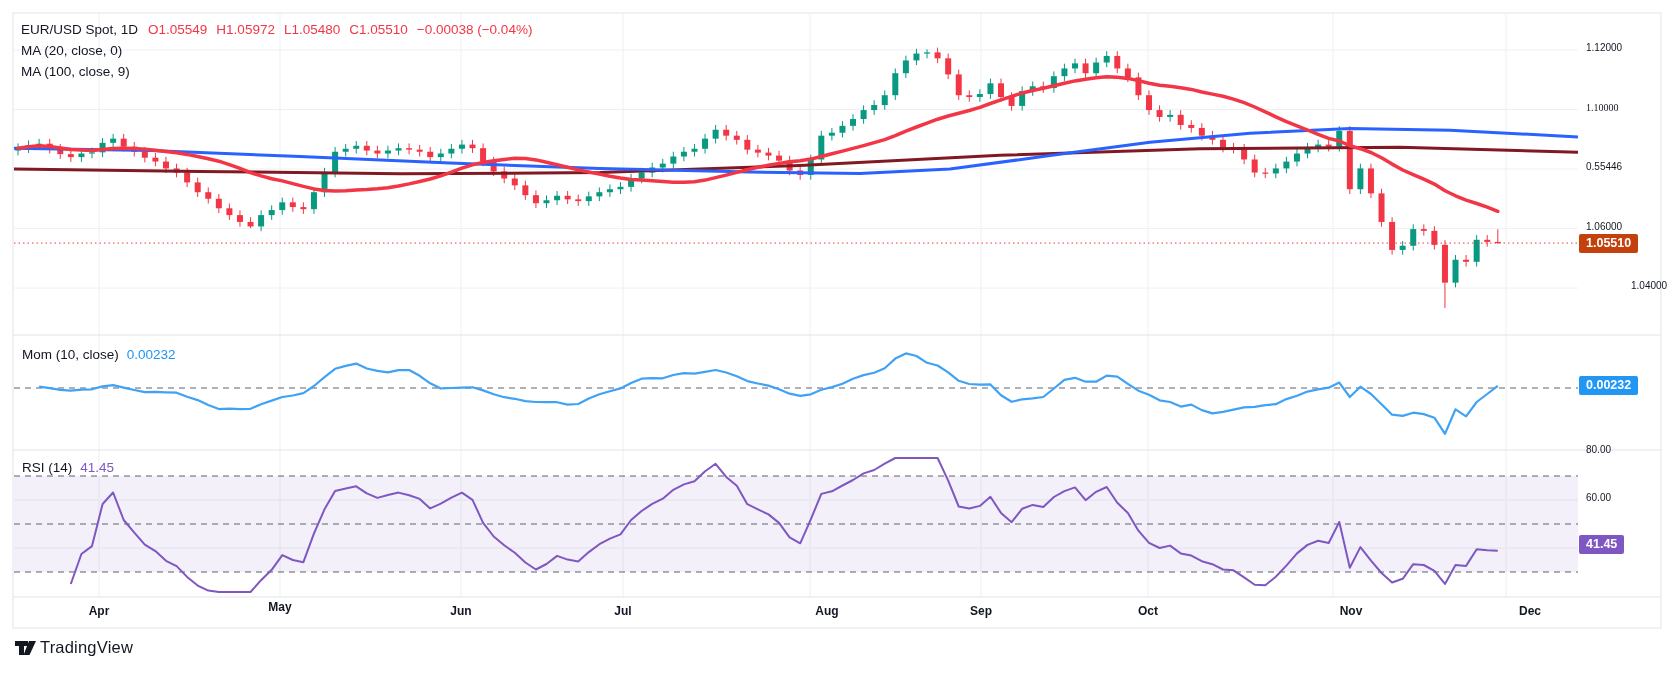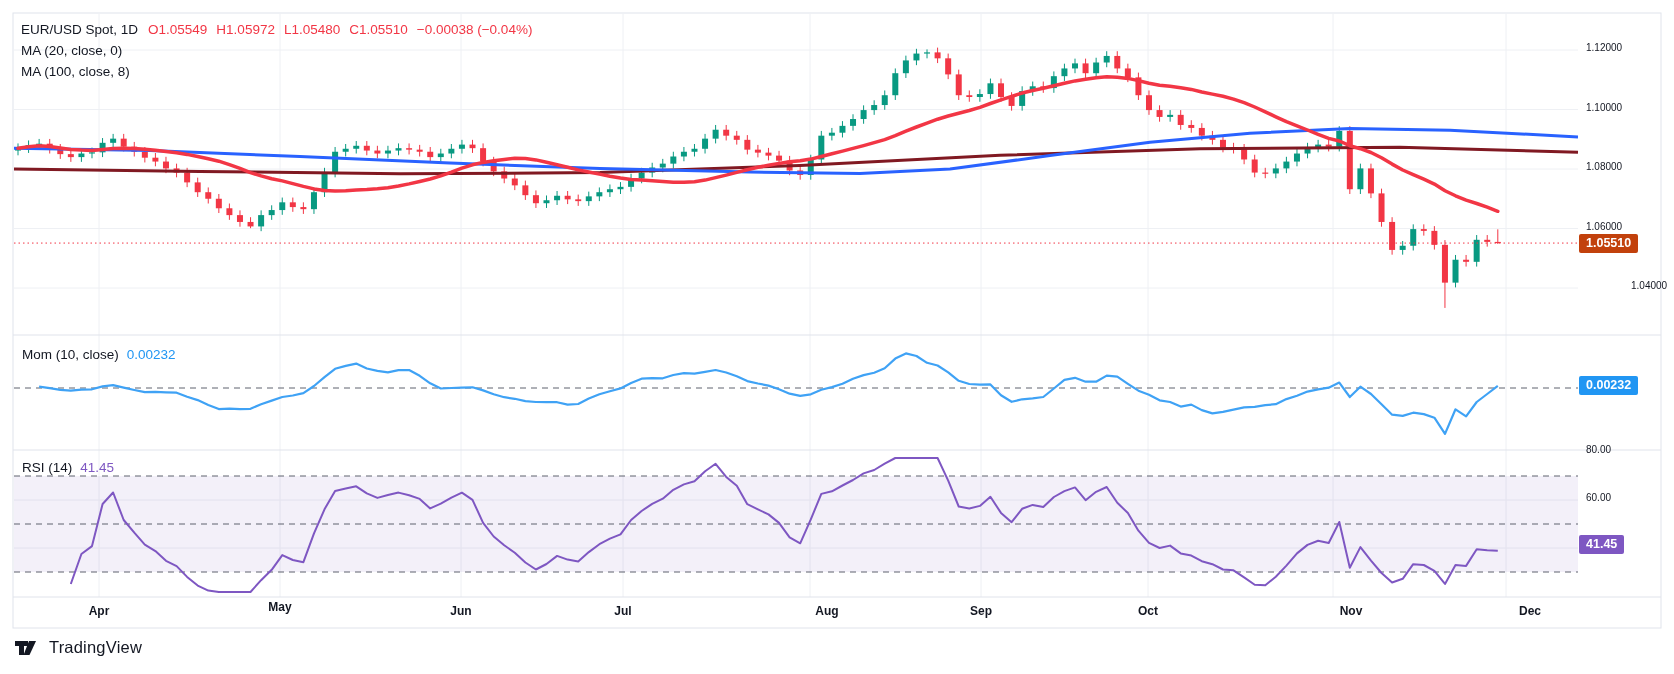--- a/index.html
+++ b/index.html
@@ -13,21 +13,21 @@
   .legend-row1 .ohlc{color:#f23645;margin-right:9px;}
   .ma-row{color:#131722;}
   .pane-label{font-size:13.5px;z-index:5;white-space:nowrap;}
   .pane-label .val{margin-left:8px;font-weight:400;}
   .mom-val{color:#2196f3;}
   .rsi-val{color:#7e57c2;}
   .axis-label{font-size:10px;color:#131722;z-index:4;}
   .badge{z-index:6;color:#ffffff;font-size:12.5px;font-weight:700;
          padding:2px 7px;border-radius:2px;line-height:15px;}
   .month-label{font-size:12px;font-weight:600;color:#131722;transform:translateX(-50%);z-index:4;}
-  .footer{left:14px;top:638px;display:flex;align-items:center;gap:12px;z-index:5;}
+  .footer{left:14px;top:638px;display:flex;align-items:center;gap:3px;z-index:5;}
   .footer .tv-text{font-size:16.5px;font-weight:500;color:#131722;letter-spacing:0.2px;}
 </style>
 </head>
 <body>
 
 <div id="app">
 
   <svg id="chart-svg" width="1674" height="674">
       <line x1="99" y1="14" x2="99" y2="597" stroke="#eef0f4" stroke-width="1"></line>
       <line x1="280" y1="14" x2="280" y2="597" stroke="#eef0f4" stroke-width="1"></line>
@@ -342,35 +342,35 @@
       <line x1="13" y1="450" x2="1661" y2="450" stroke="#e0e3eb" stroke-width="1"></line>
       <line x1="13" y1="597" x2="1661" y2="597" stroke="#e0e3eb" stroke-width="1"></line>
       <rect x="13" y="13" width="1648" height="615" fill="none" stroke="#e0e3eb" stroke-width="1"></rect>
     </svg>
 
   <div class="abs legend">
     <div class="legend-row1">
       <span class="sym">EUR/USD Spot, 1D</span><span class="ohlc">O1.05549</span><span class="ohlc">H1.05972</span><span class="ohlc">L1.05480</span><span class="ohlc">C1.05510</span><span class="ohlc">−0.00038 (−0.04%)</span>
     </div>
     <div class="ma-row">MA (20, close, 0)</div>
-    <div class="ma-row">MA (100, close, 8)</div>
+    <div class="ma-row">MA (100, close, 9)</div>
   </div>
 
   <div class="abs pane-label" style="left:22px;top:347px;">
     <span>Mom (10, close)</span><span class="val mom-val">0.00232</span>
   </div>
 
   <div class="abs pane-label" style="left:22px;top:460px;">
     <span>RSI (14)</span><span class="val rsi-val">41.45</span>
   </div>
 
   <div id="price-axis">
       <div class="abs axis-label" style="left: 1586px; top: 42px;">1.12000</div>
-      <div class="abs axis-label" style="left: 1586px; top: 101.5px;">1.10000</div>
-      <div class="abs axis-label" style="left: 1586px; top: 161px;">1.08000</div>
+      <div class="abs axis-label" style="left: 1586px; top: 101.5px; font-family: Liberation Serif, serif;">1.10000</div>
+      <div class="abs axis-label" style="left: 1586px; top: 161px;">0.55446</div>
       <div class="abs axis-label" style="left: 1586px; top: 220.5px;">1.06000</div>
       <div class="abs axis-label" style="left: 1631px; top: 280px;">1.04000</div>
     </div>
   <div id="rsi-axis">
       <div class="abs axis-label" style="left: 1586px; top: 444px;">80.00</div>
       <div class="abs axis-label" style="left: 1586px; top: 492px;">60.00</div>
     </div>
   <div id="time-axis">
       <div class="abs month-label" style="left: 99px; top: 604px;">Apr</div>
       <div class="abs month-label" style="left: 280px; top: 600px;">May</div>

